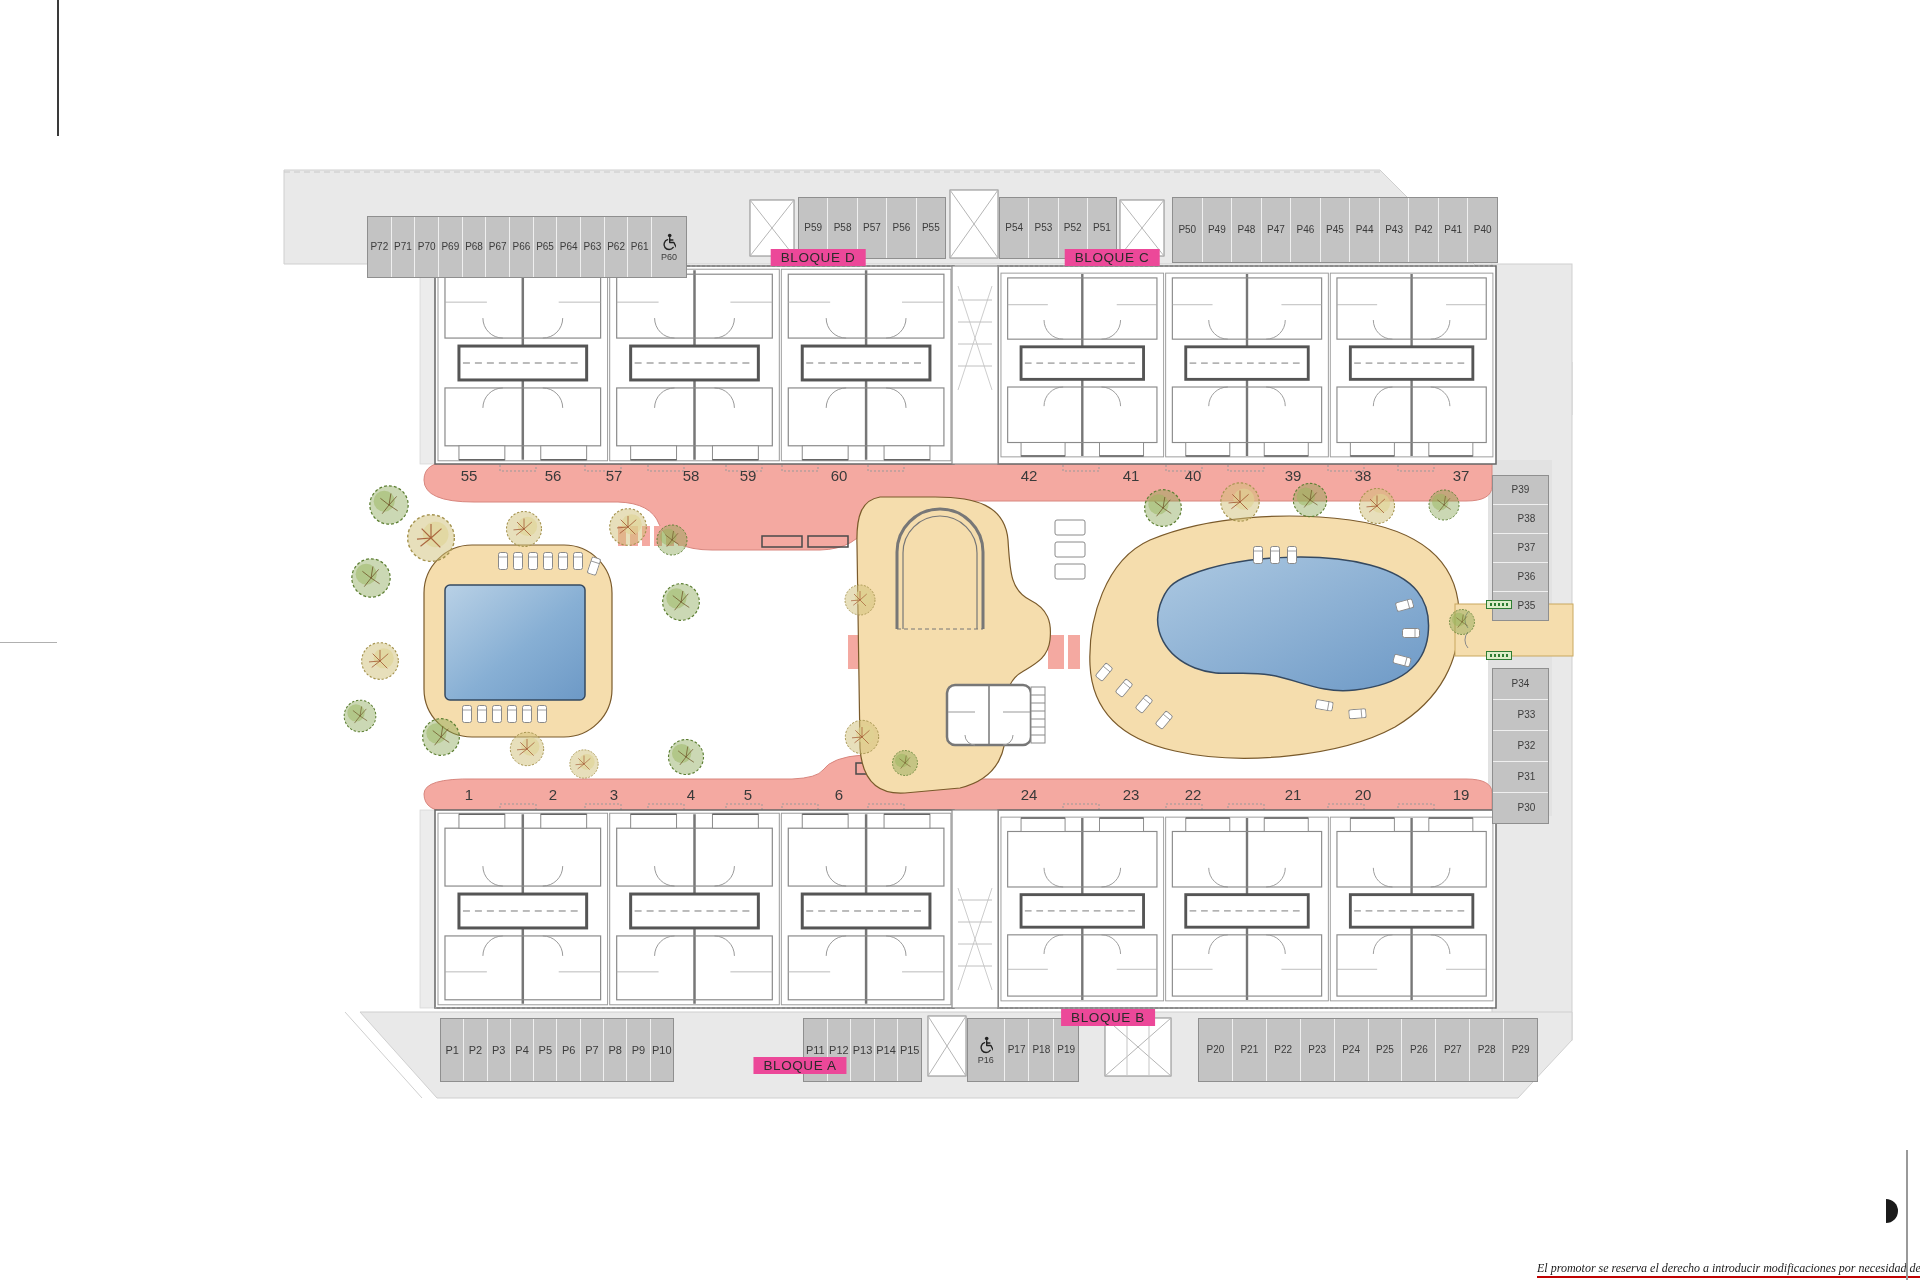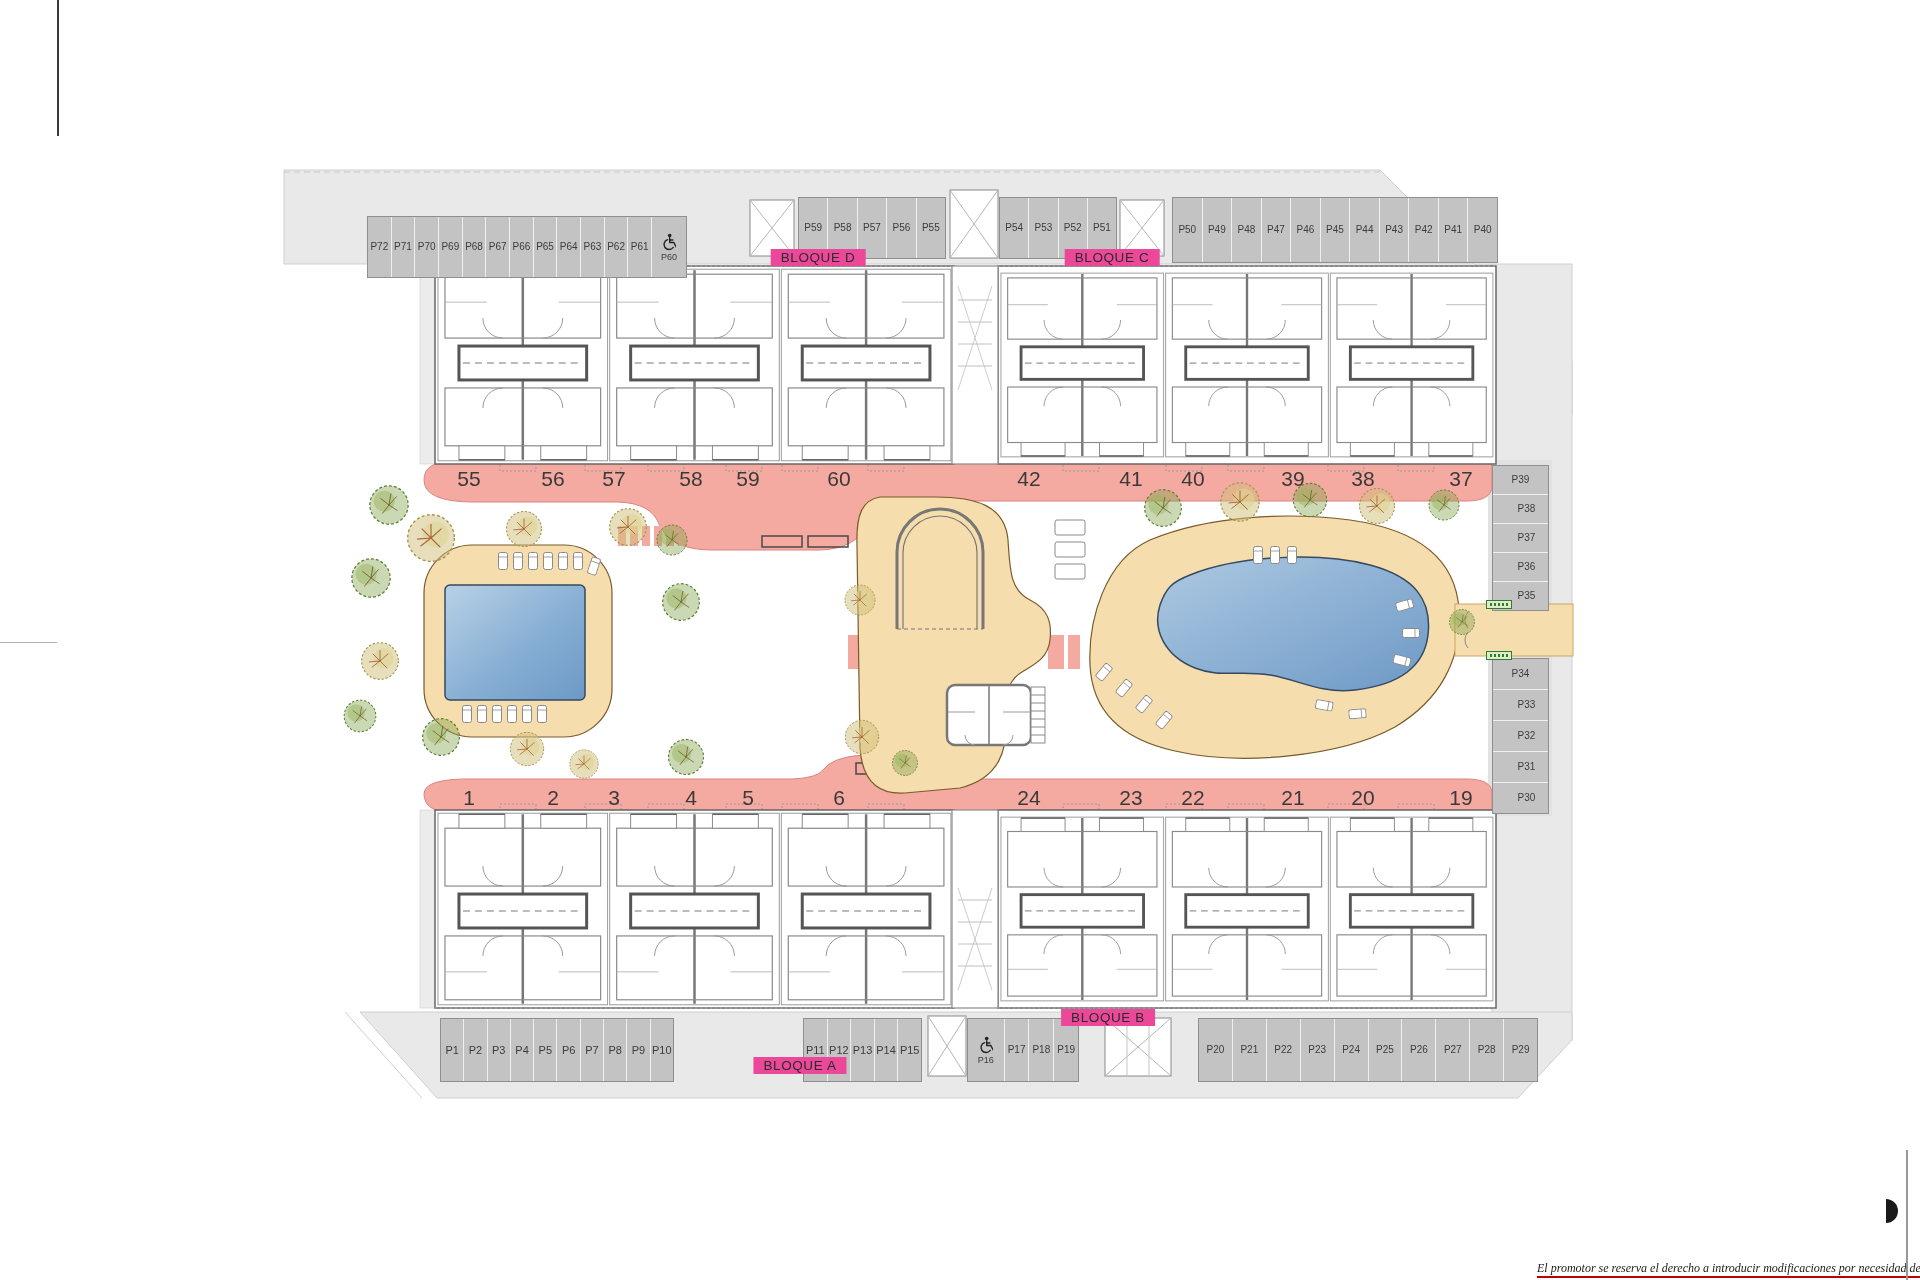--- a/index.html
+++ b/index.html
@@ -2,30 +2,30 @@
 <html><head>
 <meta charset="utf-8">
 <style>
   html,body{margin:0;padding:0;background:#fff;width:1920px;height:1280px;overflow:hidden;
     font-family:"Liberation Sans",sans-serif;position:relative;}
   #stage{position:absolute;left:0;top:0;width:1920px;height:1280px;}
   #baseplan{position:absolute;left:0;top:0;}
   
   .park-group{position:absolute;display:flex;border:1px solid #8f8f8f;box-sizing:border-box;background:#c3c3c3;}
   .park-h{flex-direction:row;}
-  .park-v{flex-direction:column;}
+  .park-v{flex-direction:column;margin-top:10px;}
   .stall{flex:1;display:flex;flex-direction:column;align-items:center;justify-content:center;
     background:#c3c3c3;color:#3c3c3c;font-size:10px;line-height:1;overflow:hidden;}
   .park-h .stall + .stall{border-left:1px solid #efefef;}
   .park-v .stall + .stall{border-top:1px solid #efefef;padding-left:12px;}
   .stall .lb{white-space:nowrap;}
   .stall.small{font-size:11px;}
   .stall.handicap .lb{margin-top:1px;font-size:9px;}
   
-  .unit-num{position:absolute;transform:translateX(-50%);font-size:21px;color:#3a3a3a;}
+  .unit-num{position:absolute;transform:translateX(-50%);font-size:15px;color:#3a3a3a;}
   
   .block-label{position:absolute;transform:translateX(-50%);font-size:13.5px;letter-spacing:.6px;
     color:#2b2b2b;background:#ec4899;padding:1px 10px;white-space:nowrap;}
   
   .exit-chip{position:absolute;width:26px;height:9px;border:1px solid #2e7d32;background:#dcedc8;box-sizing:border-box;}
   .exit-chip:before{content:"";display:block;margin:2px 3px;height:3px;background:repeating-linear-gradient(90deg,#2e7d32 0 2px,transparent 2px 4px);}
   
   #disclaimer{position:absolute;left:1537px;top:1261px;font-family:"Liberation Serif",serif;
     font-style:italic;font-size:12px;color:#1a1a1a;white-space:nowrap;}
   #red-underline{position:absolute;left:1537px;top:1276px;width:383px;height:2px;background:#c00000;}

